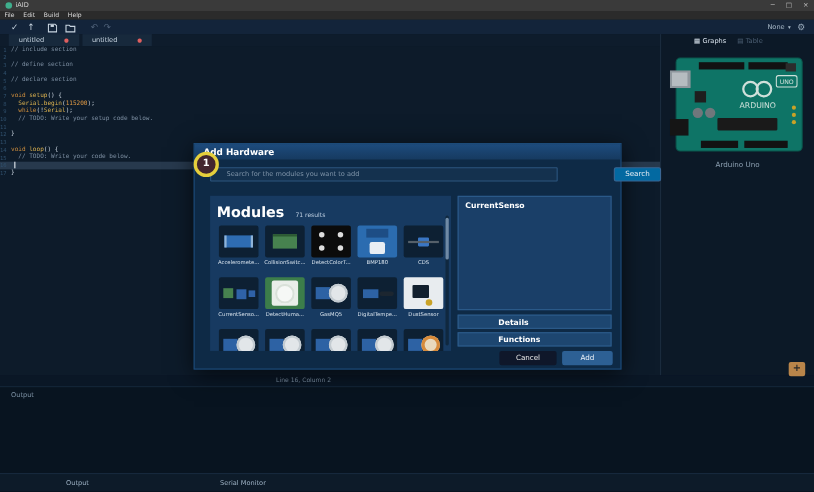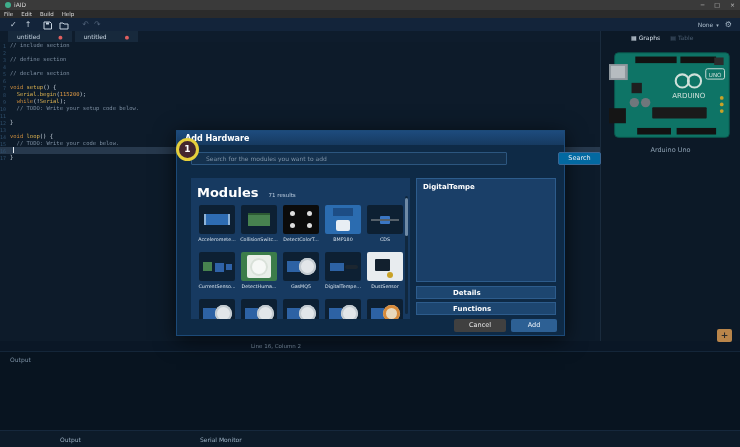--- a/index.html
+++ b/index.html
@@ -121,21 +121,21 @@
   .t-dust::before { left:8px; top:7px; width:15px; height:12px; background:#12202e; border-radius:1px; }
   .t-dust::after { left:20px; top:20px; width:6px; height:6px; border-radius:50%; background:#c9a227; }
   .mod-scrollbar { position:absolute; right:2px; top:18px; width:3px; height:118px; background:#10283f; border-radius:2px; }
   .mod-scroll-thumb { position:absolute; right:0; top:2px; width:3px; height:38px; background:#6f8aa6; border-radius:2px; }
 
   .config-box { position:absolute; left:239px; top:47px; width:140px; height:104px; background:#1a3f68; border:1px solid #2d5c8c; }
   .section-title { font-size:7px; font-weight:bold; color:#ffffff; padding:4px 0 0 6px; }
   .details-bar { position:absolute; left:239px; top:155px; width:140px; height:13px; background:#1d4670; border:1px solid #2d5c8c; }
   .functions-bar { position:absolute; left:239px; top:171px; width:140px; height:13px; background:#1d4670; border:1px solid #2d5c8c; }
   .details-bar .section-title, .functions-bar .section-title { padding-top:2px;padding-left:36px; }
-  .btn-cancel { position:absolute; left:277px; top:188px; width:52px; height:13px; background:#404040; border-radius:2px; color:#eaeaea; font-size:6.5px; text-align:center; line-height:13px; }
+  .btn-cancel { position:absolute; left:277px; top:188px; width:52px; height:13px; background:#0f172a; border-radius:2px; color:#eaeaea; font-size:6.5px; text-align:center; line-height:13px; }
   .btn-add { position:absolute; left:334px; top:188px; width:46px; height:13px; background:#2d6094; border-radius:2px; color:#eef4fa; font-size:6.5px; text-align:center; line-height:13px; }
 
   
   .step-badge { position:absolute; left:176px; top:138px; width:23px; height:23px; border-radius:50%; background:#43262e; border:3px solid #e5cf3c; z-index:60; color:#fff; font-size:9px; font-weight:bold; text-align:center; line-height:17px; }
 </style>
 </head>
 <body>
 
 <div class="app">
 
@@ -421,21 +421,21 @@
       <div class="thumb t-gas-orange"></div>
       <div class="mod-label"></div>
     </div>
   </div>
       <div class="mod-scrollbar">
         <div class="mod-scroll-thumb"></div>
       </div>
     </div>
 
     <div class="config-box">
-      <div class="section-title">DigitalTempe</div>
+      <div class="section-title">CurrentSenso</div>
     </div>
     <div class="details-bar">
       <div class="section-title">Details</div>
     </div>
     <div class="functions-bar">
       <div class="section-title">Functions</div>
     </div>
 
     <div class="btn-cancel">Cancel</div>
     <div class="btn-add">Add</div>

